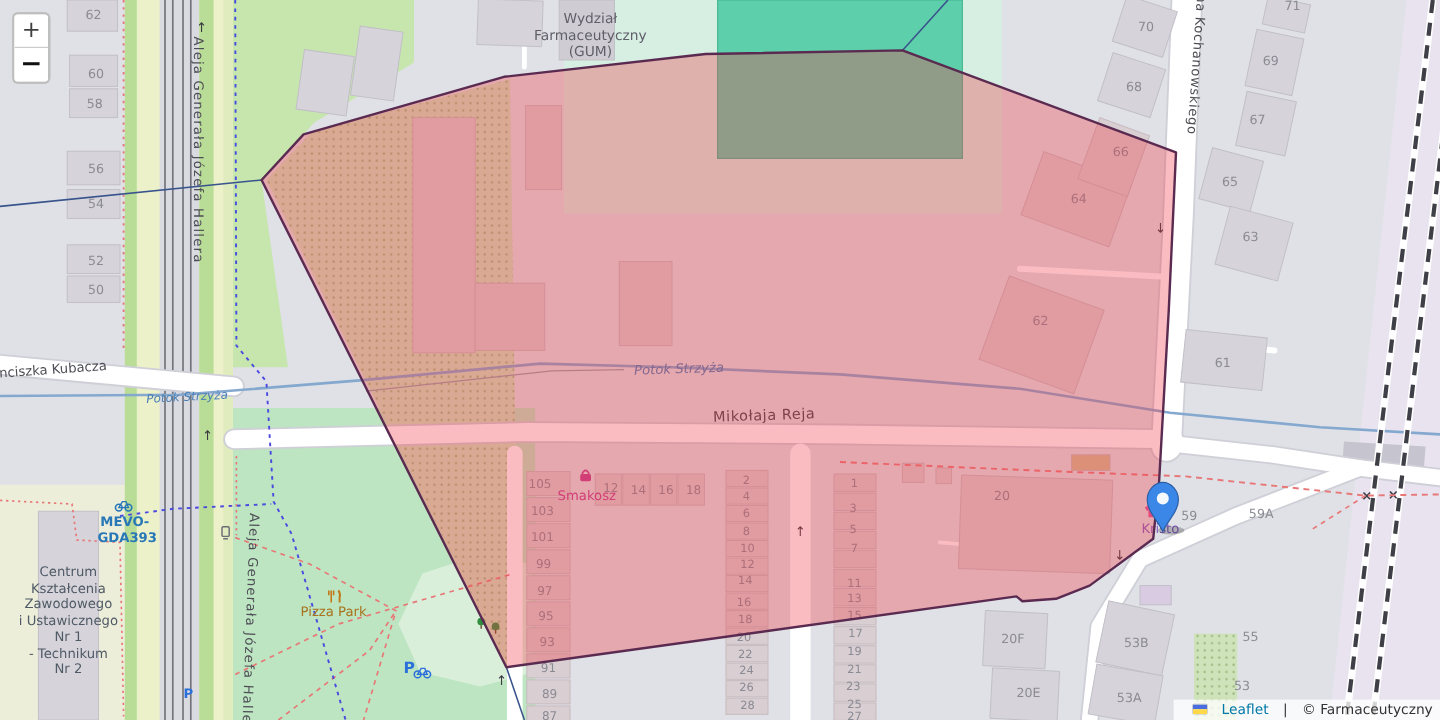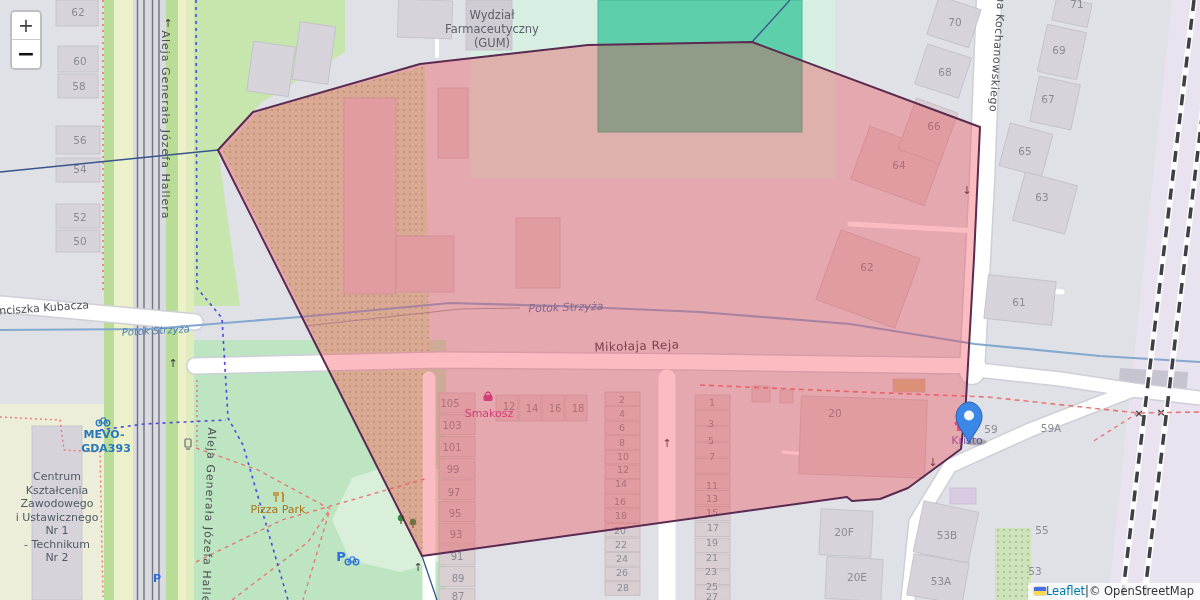--- a/index.html
+++ b/index.html
@@ -7,22 +7,22 @@
   #stage{position:relative;width:1200px;height:600px;overflow:hidden;
          font-family:"DejaVu Sans","Liberation Sans",sans-serif;background:#dfe1e6;}
   #map-svg{position:absolute;left:0;top:0;}
   #map-svg text{font-family:"DejaVu Sans","Liberation Sans",sans-serif;}
   .leaflet-ctl{position:absolute;top:10px;left:10px;width:32px;border:2px solid rgba(0,0,0,0.25);
     border-radius:5px;background:#fff;overflow:hidden;z-index:20;}
   .leaflet-ctl a{display:block;width:28px;height:28px;line-height:27px;text-align:center;
     font-size:19px;color:#404040;text-decoration:none;cursor:pointer;background:#fff;}
   .leaflet-ctl a.zin{border-bottom:1px solid #ccc;}
   .leaflet-ctl a.zout{font-weight:bold;font-size:22px;color:#111;}
-  .attribution{position:absolute;right:0;bottom:0;z-index:20;display:flex;align-items:center;gap:0;
-    background:rgba(255,255,255,0.78);padding:1px 6px 2px 6px;font-size:11.5px;color:#333;height:17px;}
+  .attribution{position:absolute;right:0;bottom:0;z-index:20;display:flex;align-items:center;gap:12px;
+    background:rgba(255,255,255,0.78);padding:1px 6px 2px 16px;font-size:11.5px;color:#333;height:17px;}
   .attribution a{text-decoration:none;color:#0078a8;cursor:pointer;}
   .attribution .sep{color:#333;}
   .flag{display:inline-block;width:12px;height:8px;border-radius:1px;overflow:hidden;box-shadow:0 0 0 0.5px #bbb;}
   .flag .f-top{display:block;width:12px;height:4px;background:#4a6ee0;}
   .flag .f-bot{display:block;width:12px;height:4px;background:#ffd948;}
 </style>
 </head>
 <body>
 
 <div id="stage">
@@ -312,15 +312,15 @@
     <a class="zout">−</a>
   </div>
 
   <div class="attribution">
     <span class="flag">
         <span class="f-top"></span>
         <span class="f-bot"></span>
       </span>
     <a>Leaflet</a>
     <span class="sep">|</span>
-    <a style="color:#333">© OpenStreetMap</a>
+    <a style="color:#333">© Farmaceutyczny</a>
   </div>
 </div>
 
 </body></html>

